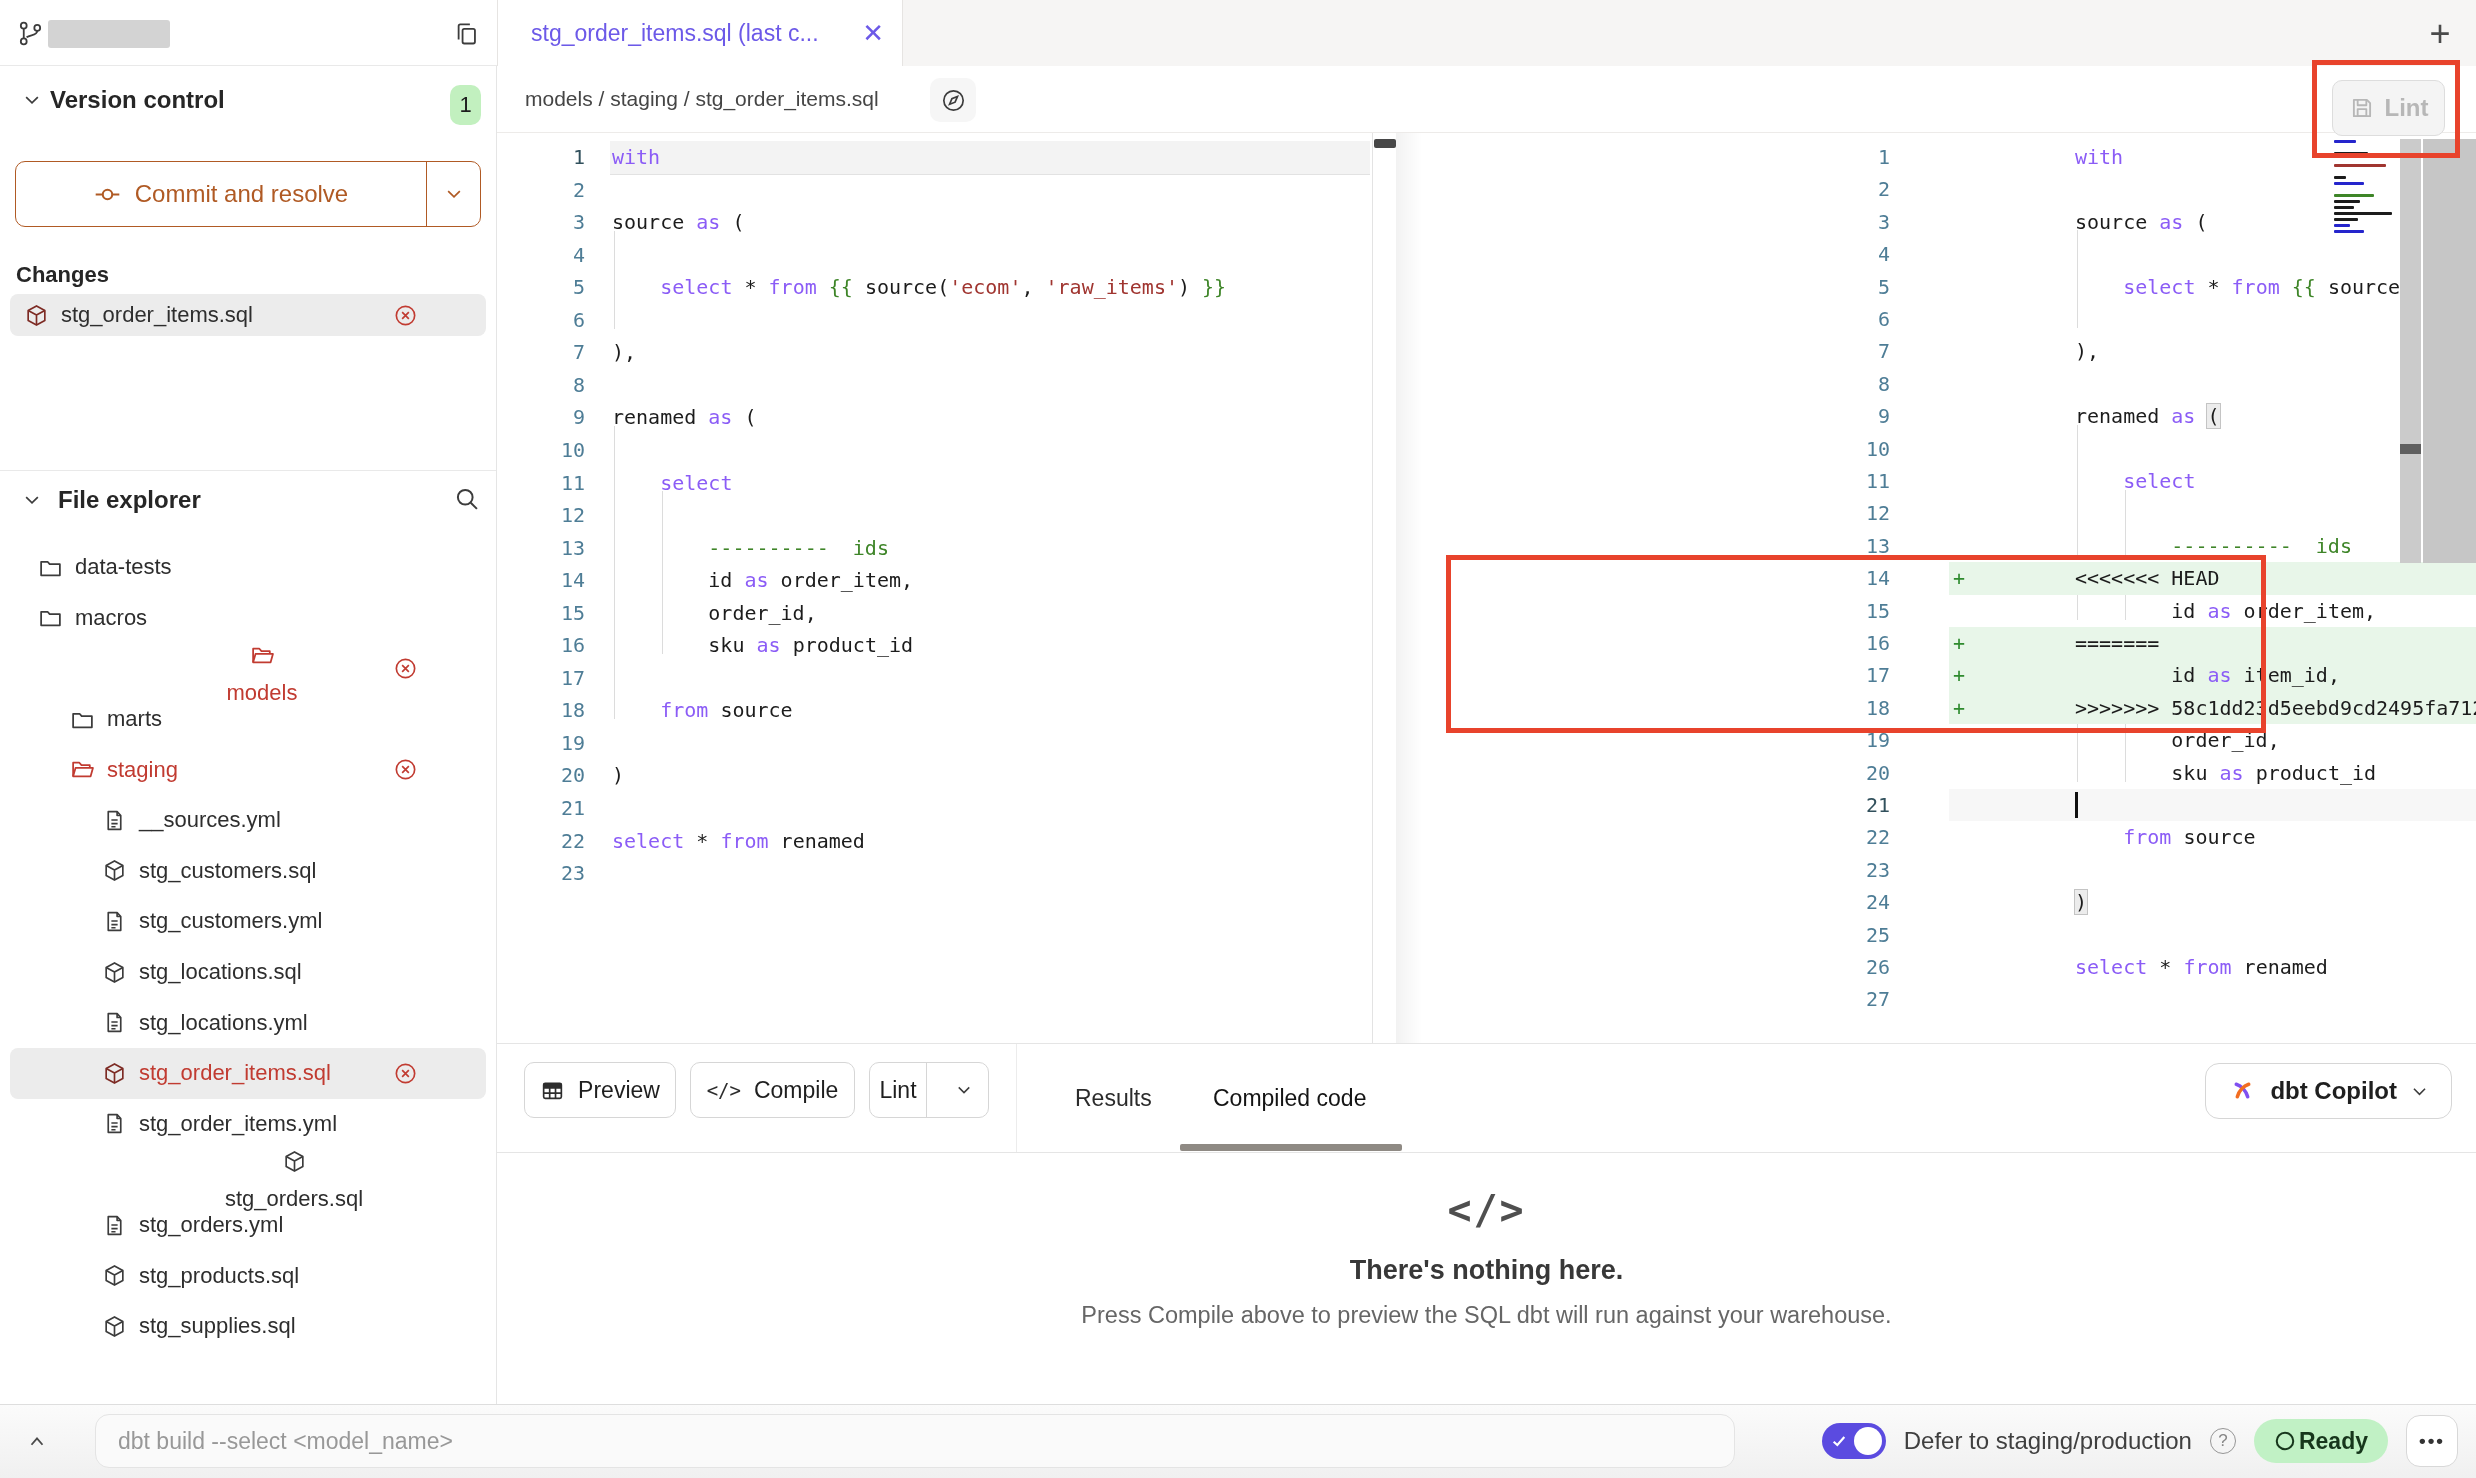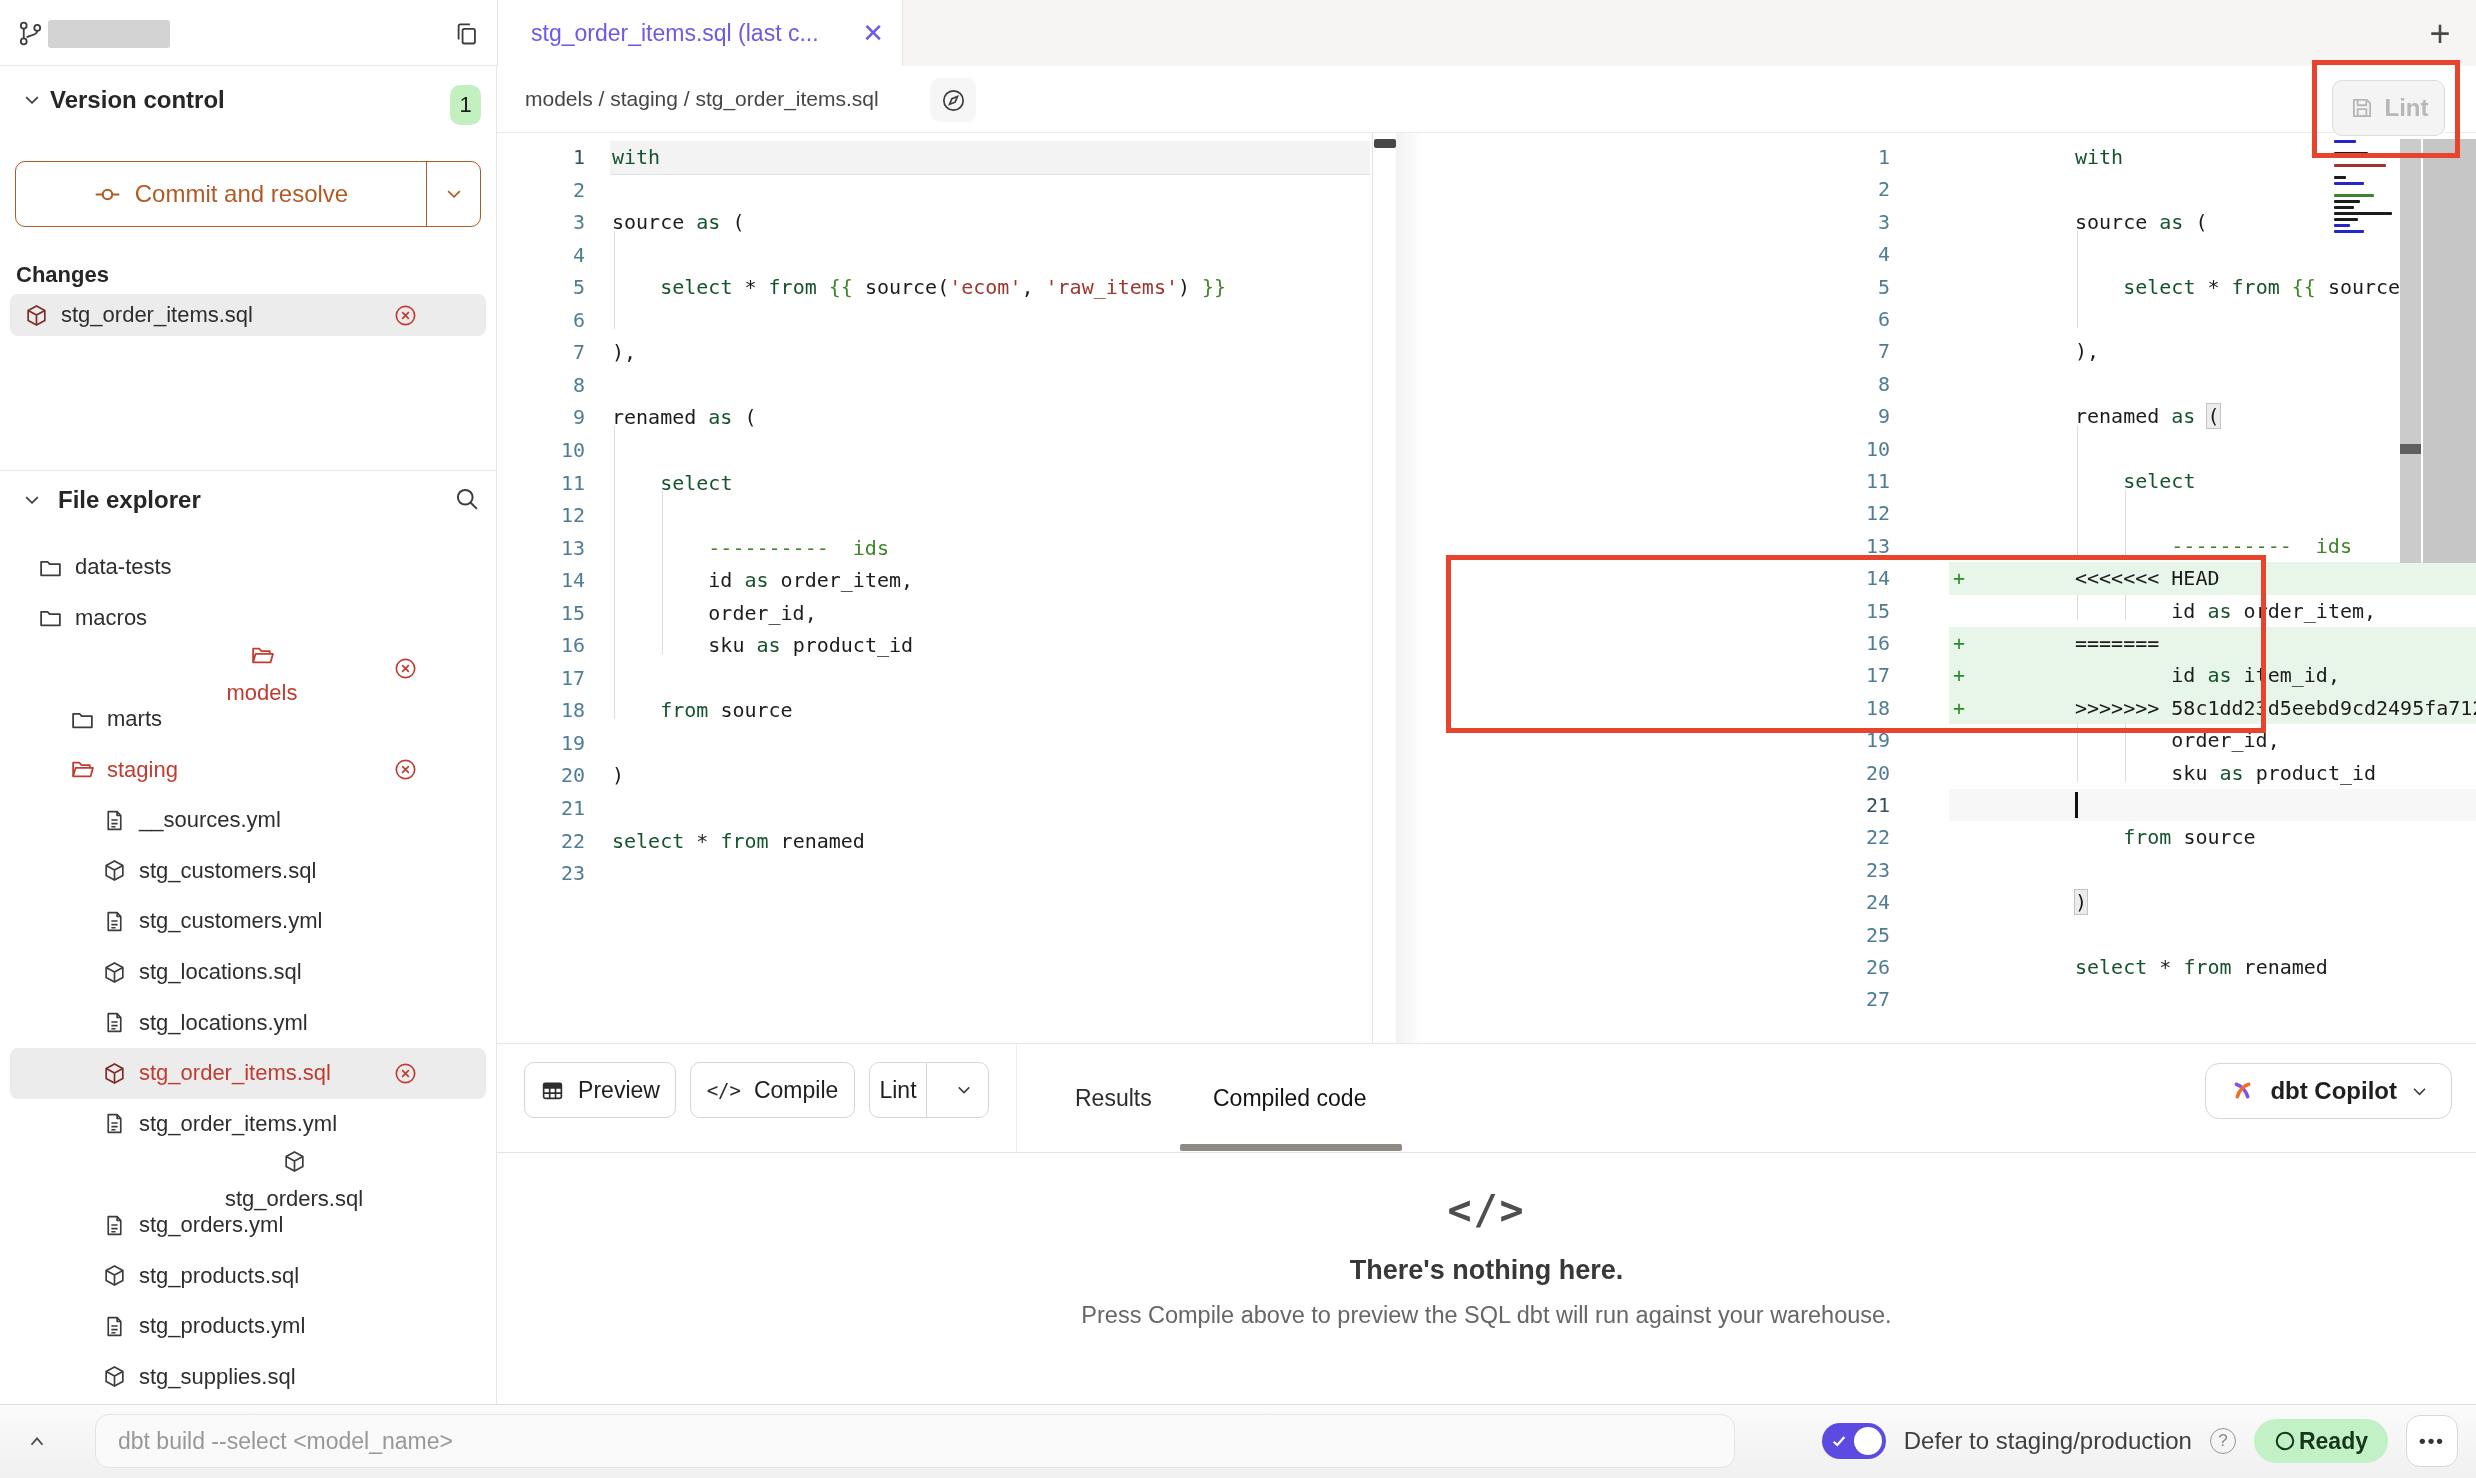--- a/index.html
+++ b/index.html
@@ -40,21 +40,21 @@
   .red{color:#c13b31;}
   .file-row{position:relative;height:50.6px;display:flex;align-items:center;gap:12px;font-size:22px;color:#2e2e2e;}
   .file-row.sel{background:#ececec;border-radius:8px;}
   .row-x{position:absolute;left:383px;top:13px;width:25px;height:25px;}
   
   .editor{left:497px;top:133px;width:1979px;height:910px;background:#fff;overflow:hidden;}
   .mono,.code-line,.lnum{font-family:"DejaVu Sans Mono",monospace;}
   .code-line{position:absolute;white-space:pre;font-size:20px;color:#1c1c1c;}
   .lnum{position:absolute;font-size:20px;color:#4e7d96;text-align:right;width:80px;}
   .lnum.activeNum{color:#31505c;}
-  .kw{color:#14532d;} .str{color:#a03530;} .com{color:#3e8528;} .pl{color:#1c1c1c;}
+  .kw{color:#8b5cf6;} .str{color:#a03530;} .com{color:#3e8528;} .pl{color:#1c1c1c;}
   .bm{background:#ececec;outline:1px solid #c4c4c4;}
   .plusmark{position:absolute;font-size:20px;color:#2e8b2e;font-family:"DejaVu Sans Mono",monospace;}
   .addband{position:absolute;background:#e8f6e9;}
   .activeband{position:absolute;background:#f7f7f7;}
   .band1{position:absolute;background:#f3f3f3;border-bottom:1px solid #e2e2e2;}
   .guide{position:absolute;width:1px;background:#dcdcdc;}
   .cursor{position:absolute;width:2.5px;background:#111;}
   .annot{position:absolute;border:5px solid #e8432c;box-sizing:border-box;z-index:40;}
   
   .toolbar{left:497px;top:1043px;width:1979px;height:110px;background:#fff;border-top:1px solid #e5e5e5;
@@ -343,30 +343,20 @@
         <span>stg_orders.yml</span>
       </div>
       <div class="file-row" style="padding-left: 92px;">
         <span>
           <svg width="25" height="25" viewBox="0 0 24 24" fill="none" stroke="#3c3c3c" stroke-width="1.6" stroke-linejoin="round">
             <path d="M12 2.8l8 4.4v9.6l-8 4.4-8-4.4V7.2z"></path>
             <path d="M4 7.2l8 4.4 8-4.4M12 11.6v9.6"></path>
           </svg>
         </span>
         <span>stg_products.sql</span>
-      </div>
-      <div class="file-row" style="padding-left: 92px;">
-        <span>
-          <svg width="25" height="25" viewBox="0 0 24 24" fill="none" stroke="#3c3c3c" stroke-width="1.6" stroke-linejoin="round">
-            <path d="M6 3.5h8.5l3.5 3.7V20.5H6z"></path>
-            <path d="M14.5 3.5v3.7H18"></path>
-            <path d="M9 11.5h6M9 15h6M9 18h4"></path>
-          </svg>
-        </span>
-        <span>stg_products.yml</span>
       </div>
       <div class="file-row" style="padding-left: 92px;">
         <span>
           <svg width="25" height="25" viewBox="0 0 24 24" fill="none" stroke="#3c3c3c" stroke-width="1.6" stroke-linejoin="round">
             <path d="M12 2.8l8 4.4v9.6l-8 4.4-8-4.4V7.2z"></path>
             <path d="M4 7.2l8 4.4 8-4.4M12 11.6v9.6"></path>
           </svg>
         </span>
         <span>stg_supplies.sql</span>
       </div>

